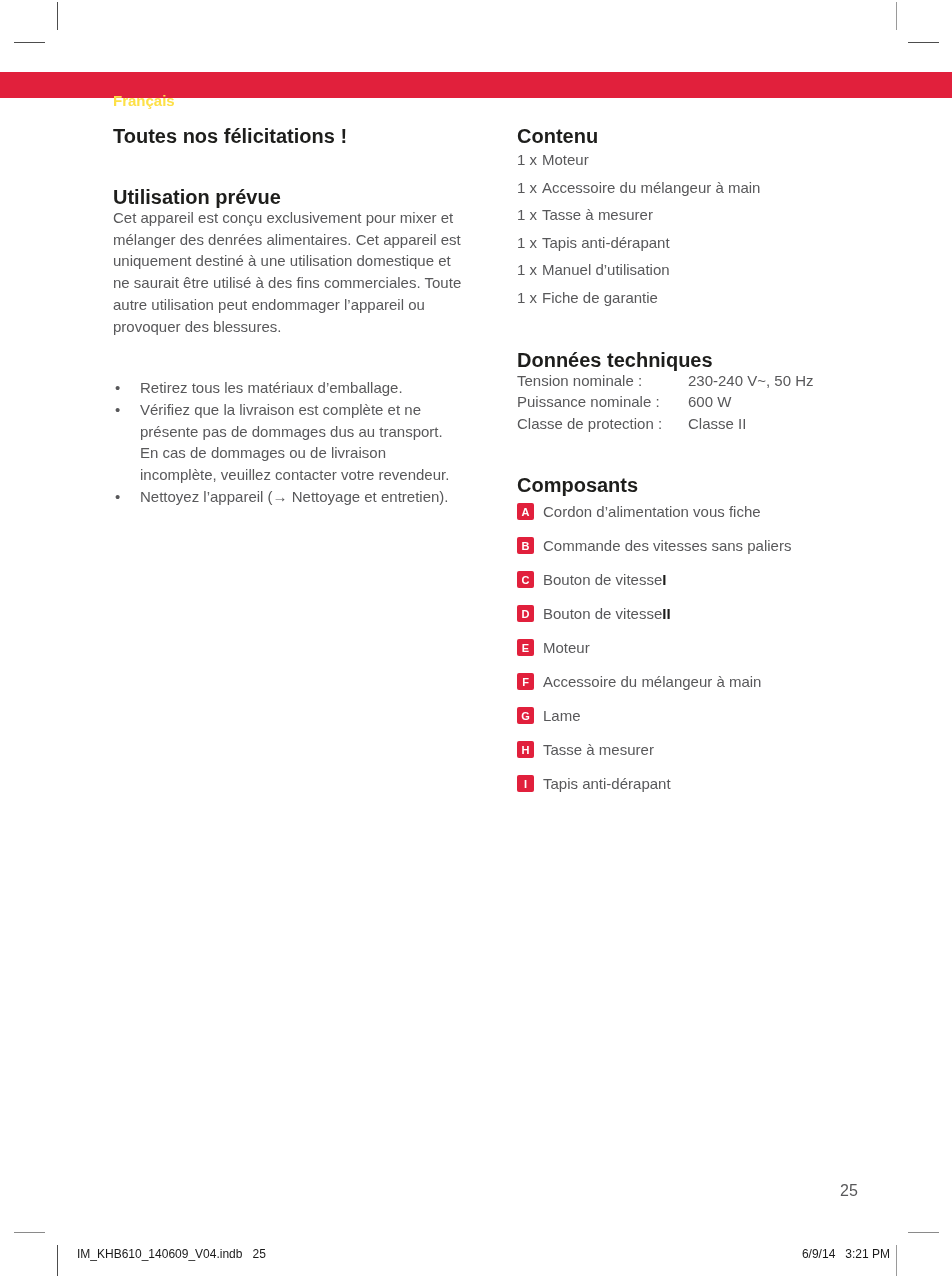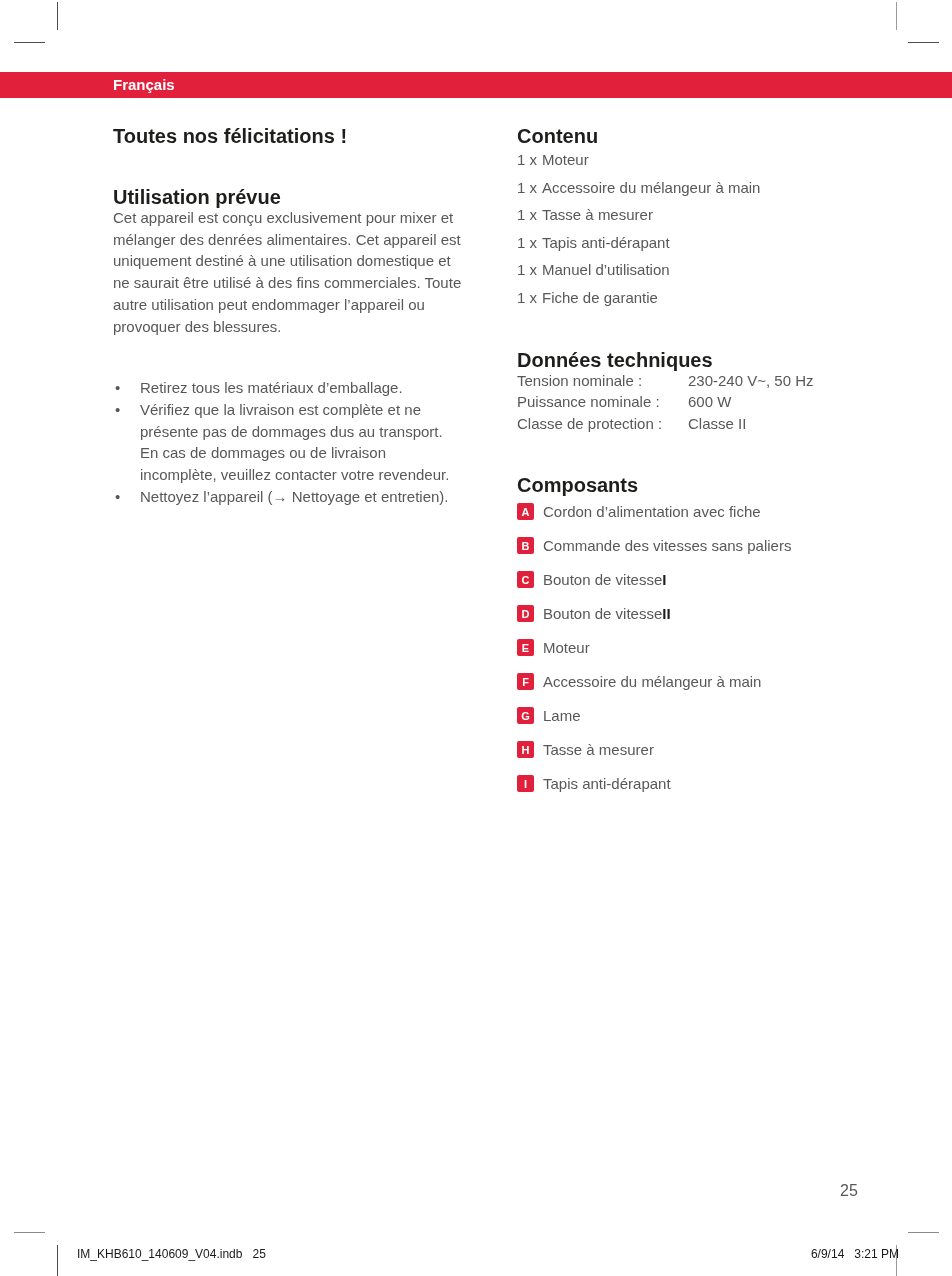--- a/index.html
+++ b/index.html
@@ -26,24 +26,25 @@
 
   
   .lang-bar {
     position: absolute; left: 0; top: 72px;
     width: 952px; height: 26px;
     background: #E1203C;
   }
   .lang-bar span {
     display: inline-block;
     margin-left: 113px;
-    color: #ffffff;
+    color: #fde047;
     font-weight: bold;
     font-size: 15px;
     line-height: 26px;
+    margin-top: 16px;
   }
 
   
   .col-left  { position: absolute; left: 113px; top: 120px; width: 352px; }
   .col-right { position: absolute; left: 493px; top: 120px; width: 384px; margin-left: 24px; }
 
   h3.sec-title {
     margin: 0;
     font-size: 20px;
     line-height: 20px;
@@ -110,21 +111,21 @@
     position: absolute; left: 840px; top: 1182px;
     font-size: 16px; color: #58585A;
   }
 
   
   .footer-left {
     position: absolute; left: 77px; top: 1247px;
     font-size: 12px; color: #1A1A1A; white-space: pre;
   }
   .footer-right {
-    position: absolute; right: 53px; top: 1247px;
+    position: absolute; right: 62px; top: 1247px;
     font-size: 12px; color: #1A1A1A; white-space: pre;
   }
 </style>
 </head>
 <body>
 
 <div class="sheet">
 
   <div class="crop cm-tl-v"></div>
   <div class="crop cm-tl-h"></div>
@@ -181,21 +182,21 @@
         <div><span class="lbl">Puissance nominale :</span><span>600 W</span></div>
         <div><span class="lbl">Classe de protection :</span><span>Classe II</span></div>
       </div>
     </section>
 
     <section class="sec-comp">
       <h3 class="sec-title">Composants</h3>
       <ul class="comp">
         <li>
             <span class="badge">A</span>
-            <span>Cordon d’alimentation avec fiche</span>
+            <span>Cordon d’alimentation vous fiche</span>
             <strong class="sfx"></strong>
           </li>
         <li>
             <span class="badge">B</span>
             <span>Commande des vitesses sans paliers</span>
             <strong class="sfx"></strong>
           </li>
         <li>
             <span class="badge">C</span>
             <span>Bouton de vitesse </span>

